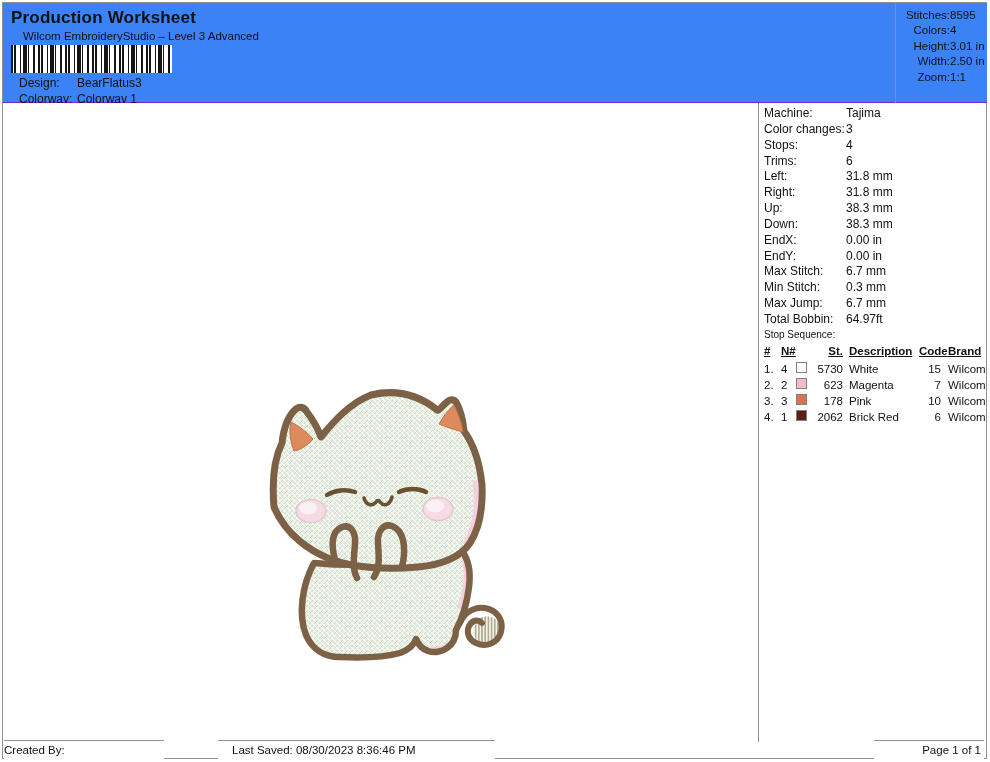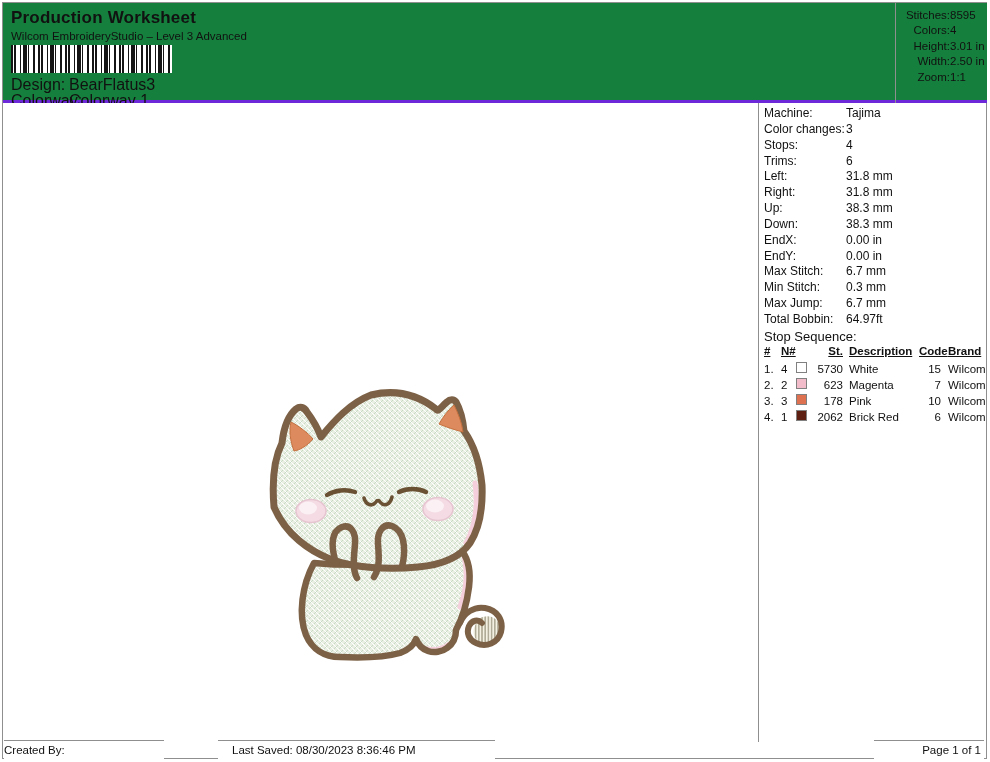--- a/index.html
+++ b/index.html
@@ -2,42 +2,42 @@
 <html><head>
 <meta charset="utf-8">
 <style>
   * { margin:0; padding:0; box-sizing:border-box; }
   html,body { background:#ffffff; }
   body { font-family:"Liberation Sans", sans-serif; color:#111; }
   .page { position:relative; width:990px; height:762px; background:#fff; overflow:hidden; }
   .page-border { position:absolute; left:2px; top:2px; right:3px; bottom:3px; border:1px solid #8f8f8f; pointer-events:none; }
 
   
-  .header { position:absolute; left:3px; top:3px; width:984px; height:100px; border-bottom:3px solid #6d28d9; background:#15803d; }
+  .header { position:absolute; left:3px; top:3px; width:984px; height:100px; border-bottom:1px solid #6d28d9; background:#3b82f6; }
   .title { position:absolute; left:8px; top:5px; font-size:17px; font-weight:bold; letter-spacing:.2px; }
-  .subtitle { position:absolute; left:8px; top:27px; font-size:11.5px; }
+  .subtitle { position:absolute; left:20px; top:27px; font-size:11.5px; }
   .barcode { position:absolute; left:8px; top:42px; width:161px; height:28px;
      background:
        repeating-linear-gradient(90deg,#141414 0 2px,#fff 2px 3px,#141414 3px 5px,#fff 5px 9px,#141414 9px 10px,#fff 10px 12px,#141414 12px 16px,#fff 16px 17px,#141414 17px 18px,#fff 18px 22px,#141414 22px 24px,#fff 24px 27px);
   }
-  .meta-row { position:absolute; left:8px; font-size:16px; display:flex; }
+  .meta-row { position:absolute; left:16px; font-size:12px; display:flex; }
   .meta-row .lbl { width:58px; }
   .meta-row.r1 { top:73px; }
   .meta-row.r2 { top:89px; }
 
   
   .stats { position:absolute; left:895px; top:3px; width:92px; height:100px; border-left:1px solid #8f8f8f; padding:6px 0 0 5px; }
   .stats .row { display:flex; font-size:11.5px; height:15.4px;text-align:right; }
   .stats .row .lbl { width:49px; }
 
   
   .rpanel { position:absolute; left:758px; top:103px; width:229px; height:639px; border-left:1px solid #8f8f8f; padding:3px 0 0 5px; }
   .mrow { display:flex; font-size:12px; height:15.85px; }
   .mrow .lbl { width:82px; }
-  .ss-title { font-size:13px; height:16px; margin-top:1px; }
+  .ss-title { font-size:10px; height:16px; margin-top:1px; }
   .ss-head { display:flex; font-size:11.5px; font-weight:bold; height:16px; }
   .ss-head span { text-decoration:underline; }
   .ss-row { display:flex; font-size:11.5px; height:16px; align-items:center; }
   .c-num { width:17px; }
   .c-n { width:15px; }
   .c-sw { width:16px; }
   .c-st { width:33px; text-align:right; padding-right:2px; }
   .c-desc { width:74px; padding-left:4px; }
   .c-code { width:22px; text-align:right; }
   .c-brand { padding-left:7px; }

